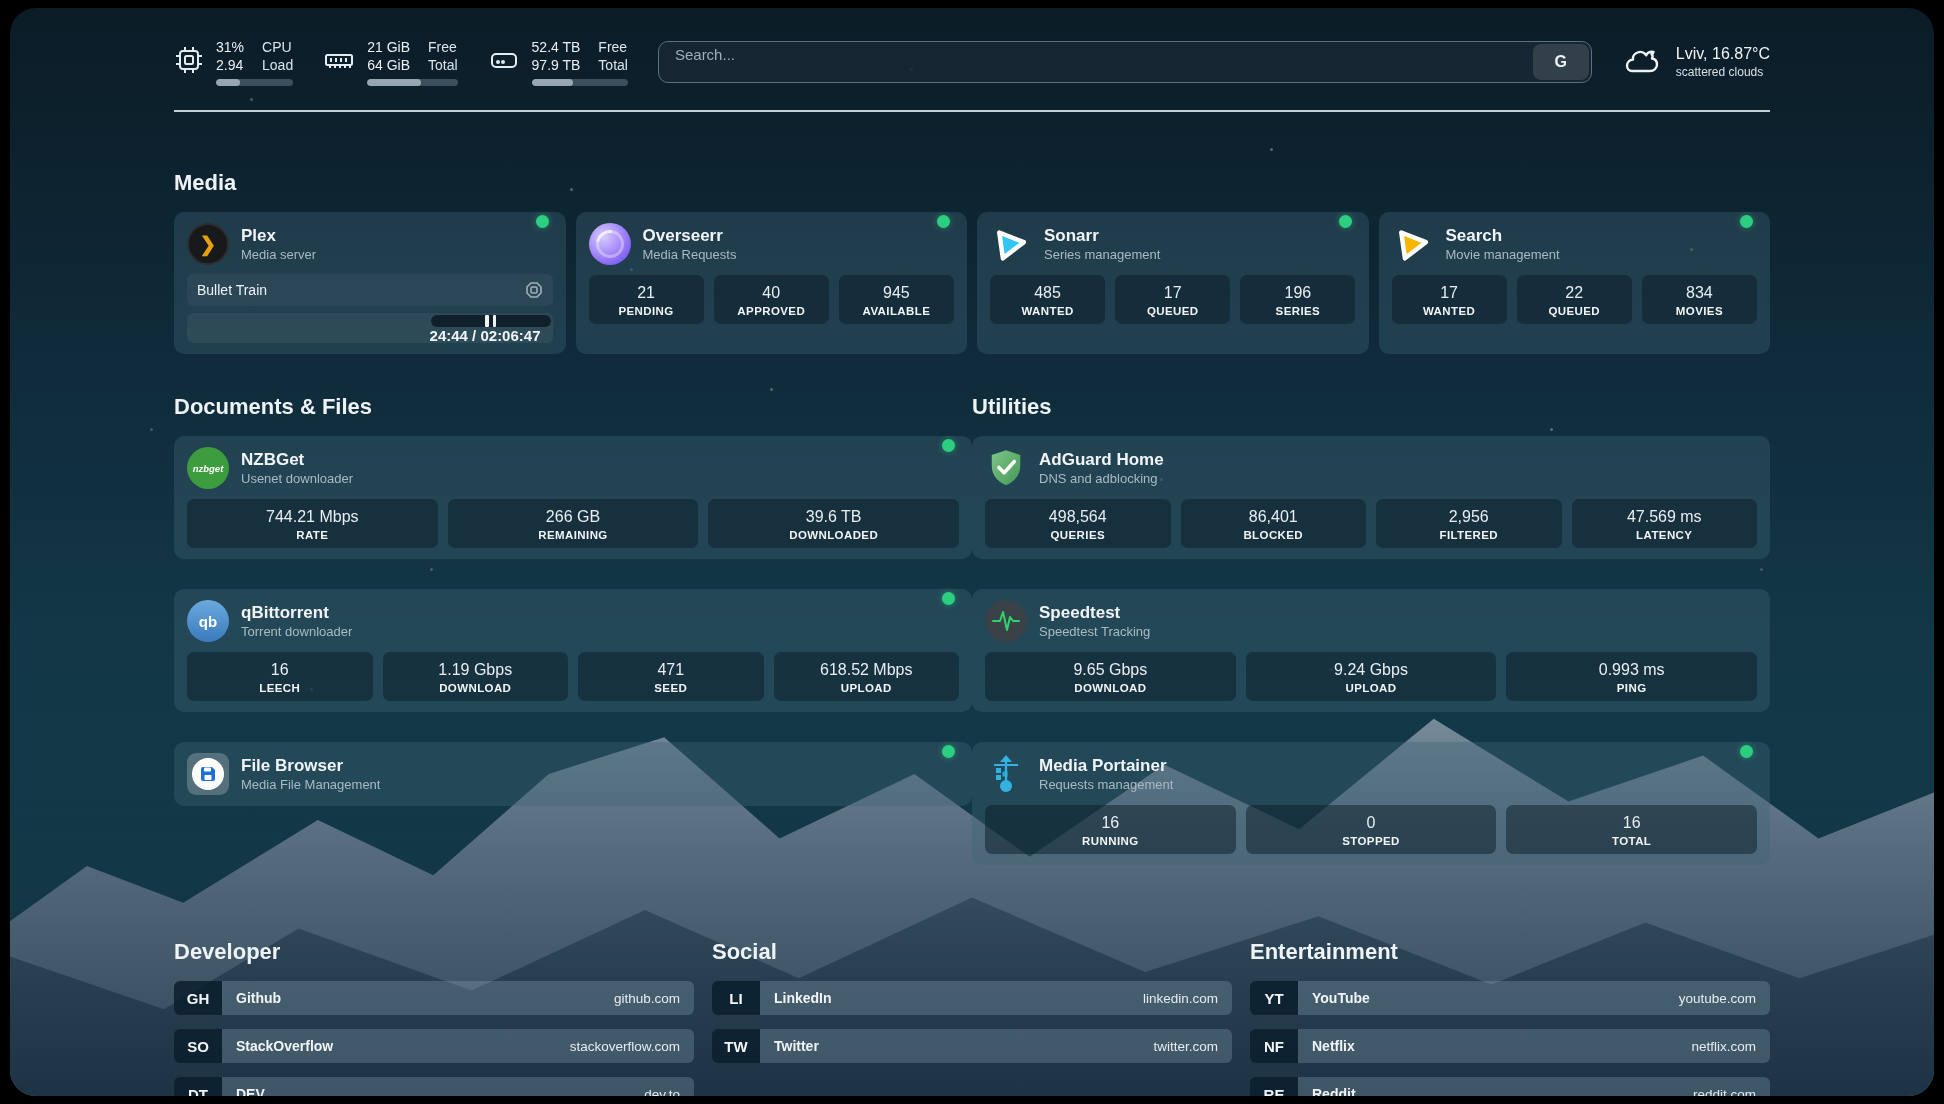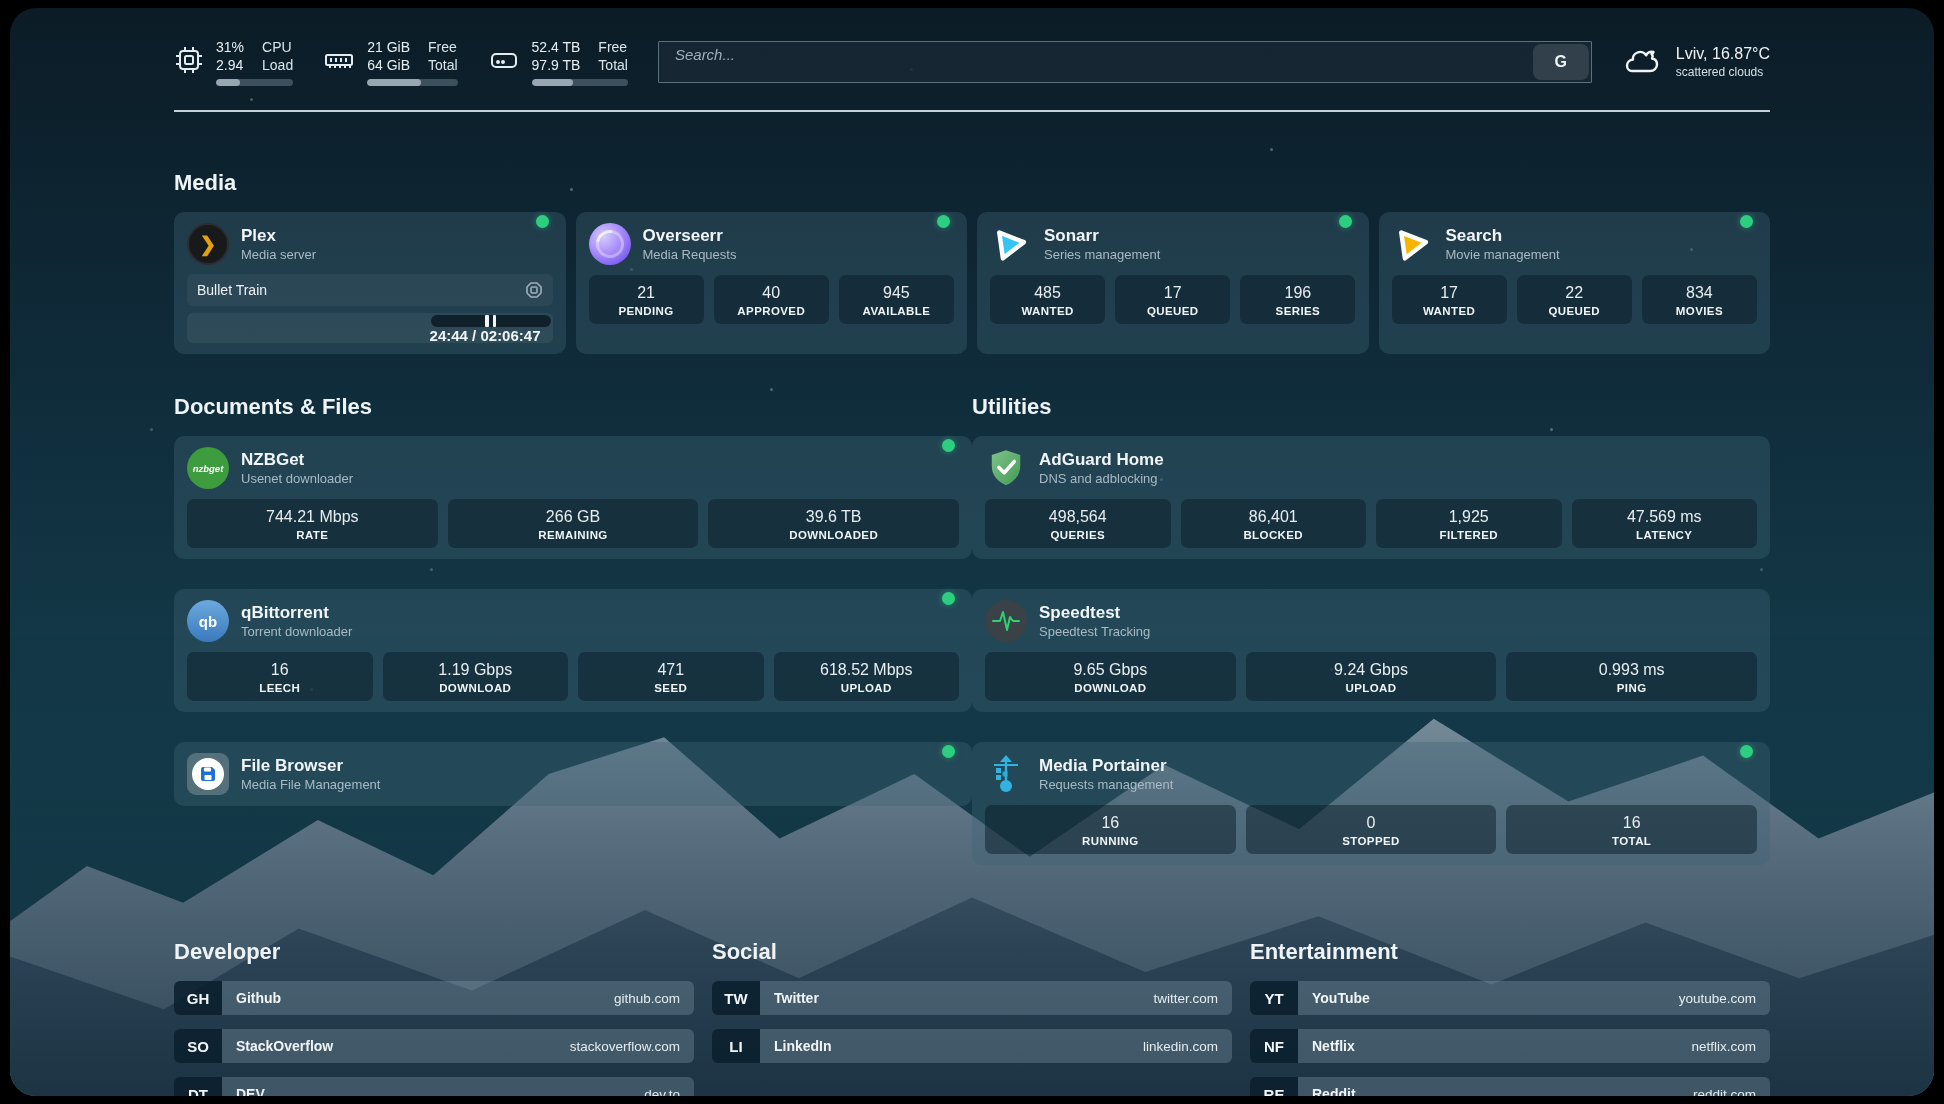--- a/index.html
+++ b/index.html
@@ -37,22 +37,22 @@
   .hgroup svg { flex:0 0 auto; }
   .hcols { display:flex; flex-direction:column; }
   .hrow { display:flex; gap:18px; }
   .hcol { display:flex; flex-direction:column; font-size:14px; line-height:18px; color:#e9f0f4; }
   .hcol.lab { color:#dbe5ea; }
   .hbar { height:7px; border-radius:4px; background:#3c4f5c; margin-top:5px; overflow:hidden; }
   .hbar i { display:block; height:100%; border-radius:4px; background:#97a6b0; }
 
   .search { flex:1; position:relative; height:42px; }
   .search input { width:100%; height:100%; background:rgba(26,42,54,.75);
-    border:1.5px solid #5d6f7b; border-radius:1px; color:#e9f0f4; font-size:15px;
-    padding:0 70px 16px 16px; outline:none; font-family:"Liberation Sans",sans-serif;font-style:italic; }
+    border:1.5px solid #5d6f7b; border-radius:10px; color:#e9f0f4; font-size:15px;
+    padding:0 70px 16px 16px; outline:none; font-family:"Liberation Sans",sans-serif; }
   .search input::placeholder { color:#9fb0ba; }
   .search .gbtn { position:absolute; top:3px; bottom:3px; right:3px; width:56px;
     background:rgba(255,255,255,.12); border:none; border-radius:8px; color:#eef3f6;
     font-size:16px; font-weight:700; font-family:"Liberation Sans",sans-serif; cursor:pointer; }
 
   .weather { display:flex; align-items:center; gap:12px; color:#eef3f6; }
   .weather .wt1 { font-size:16px; line-height:20px; }
   .weather .wt2 { font-size:12px; line-height:17px; color:#d5e0e6; }
 
   
@@ -451,21 +451,21 @@
             <div class="statrow cols4">
               <div class="stat">
                   <div class="stat-v">498,564</div>
                   <div class="stat-l">QUERIES</div>
                 </div>
               <div class="stat">
                   <div class="stat-v">86,401</div>
                   <div class="stat-l">BLOCKED</div>
                 </div>
               <div class="stat">
-                  <div class="stat-v">1,925</div>
+                  <div class="stat-v">2,956</div>
                   <div class="stat-l">FILTERED</div>
                 </div>
               <div class="stat">
                   <div class="stat-v">47.569 ms</div>
                   <div class="stat-l">LATENCY</div>
                 </div>
             </div>
           </div>
 
           <div class="card">
@@ -561,31 +561,31 @@
                 <span class="bkurl">dev.to</span>
               </div>
           </div>
         </div>
       </div>
 
       <div class="bkcol">
         <div class="sect-title">Social</div>
         <div class="rows">
           <div class="bkrow">
+            <div class="bkabbr">LI</div>
+            <div class="bkbody">
+                <span class="bkname">LinkedIn</span>
+                <span class="bkurl">linkedin.com</span>
+              </div>
+          </div>
+          <div class="bkrow">
             <div class="bkabbr">TW</div>
             <div class="bkbody">
                 <span class="bkname">Twitter</span>
                 <span class="bkurl">twitter.com</span>
-              </div>
-          </div>
-          <div class="bkrow">
-            <div class="bkabbr">LI</div>
-            <div class="bkbody">
-                <span class="bkname">LinkedIn</span>
-                <span class="bkurl">linkedin.com</span>
               </div>
           </div>
         </div>
       </div>
 
       <div class="bkcol">
         <div class="sect-title">Entertainment</div>
         <div class="rows">
           <div class="bkrow">
             <div class="bkabbr">YT</div>

